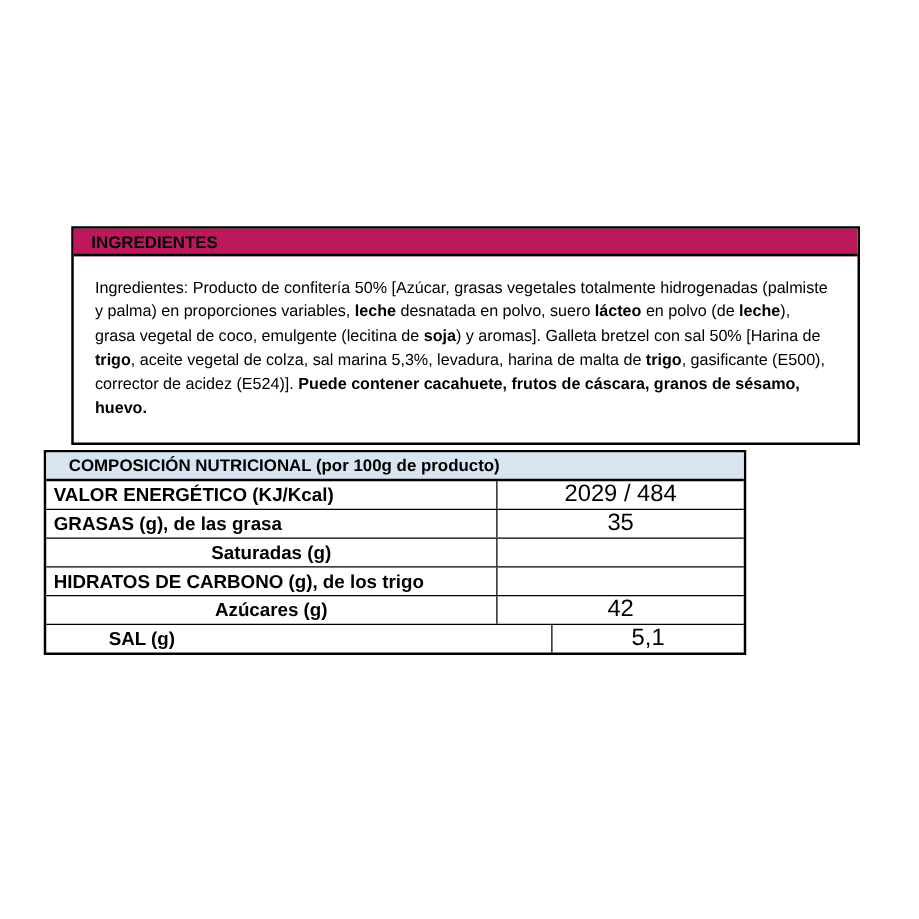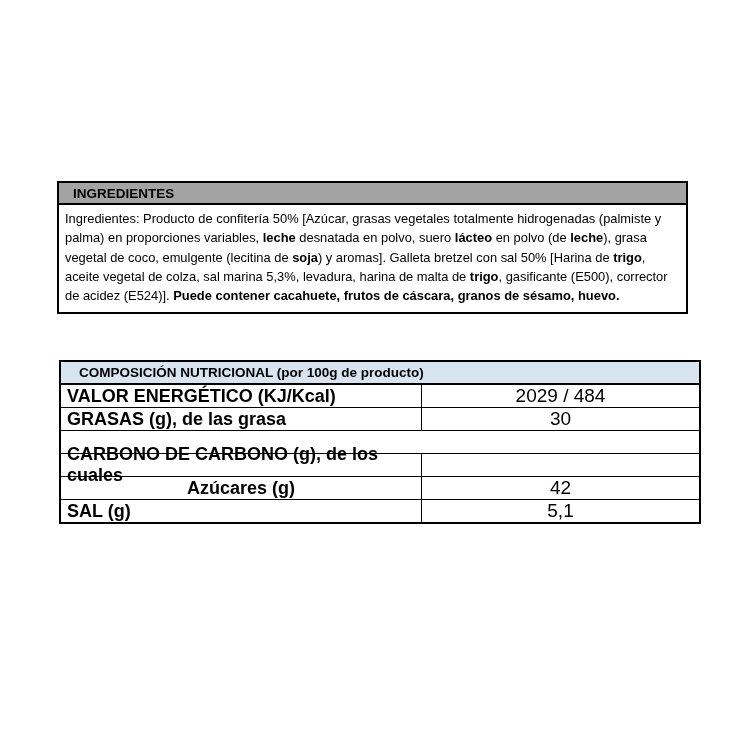--- a/index.html
+++ b/index.html
@@ -21,107 +21,108 @@
     border: 2px solid #000000;
     box-sizing: border-box;
     background: #ffffff;
   }
   .ingredients-box {
     left: 57px;
     top: 181px;
     width: 631px;
   }
   .nutrition-box {
-    left: 59px;
+    left: 35px;
     top: 360px;
-    width: 642px;
+    width: 562px;
   }
   .box-header {
     background: #d9e4f1;
     border-bottom: 2px solid #000000;
     height: 20px;
     display: flex;
     align-items: center;
     font-weight: bold;
     font-size: 13.5px;
     box-sizing: content-box;
   }
   .ingredients-box .box-header { padding-left: 14px; }
   .nutrition-box .box-header { padding-left: 18px; height: 21px; }
   .box-body {
-    margin: 0;
+    margin: 11px;
     padding: 4px 8px 7px 6px;
     font-size: 12.9px;
     line-height: 19.3px;
     text-align: left;
   }
   .box-body b { font-weight: bold; }
   .nt-row {
     display: flex;
     height: 22px;
     border-bottom: 1.5px solid #000000;
     box-sizing: content-box;
     align-items: stretch;
     font-size: 13px;
   }
-  .nt-row:last-child { border-bottom: none; }
+  .nt-row:last-child { border-bottom: none; padding-left: 44px; }
   .nt-label {
     width: 361px;
     border-right: 1.5px solid #000000;
     display: flex;
     align-items: center;
     padding-left: 6px;
     font-weight: bold;
-    font-size: 18px;
+    font-size: 15px;
     box-sizing: border-box;
   }
   .nt-label.indent {
     justify-content: center;
     padding-left: 0;
   }
   .nt-value {
     flex: 1;
     display: flex;
     align-items: center;
     justify-content: center;
     font-size: 19px;
   }
 </style>
 </head>
 <body>
 
 <div class="page">
 
   <section class="box ingredients-box">
-    <div class="box-header" style="background: #a3a3a3;">
+    <div class="box-header" style="background: #be185d;">
       <span>INGREDIENTES</span>
     </div>
     <p class="box-body" id="ingredients-text"><span>Ingredientes: Producto de confitería 50% [Azúcar, grasas vegetales totalmente hidrogenadas (palmiste y palma) en proporciones variables, </span><b>leche</b><span> desnatada en polvo, suero </span><b>lácteo</b><span> en polvo (de </span><b>leche</b><span>), grasa vegetal de coco, emulgente (lecitina de </span><b>soja</b><span>) y aromas]. Galleta bretzel con sal 50% [Harina de </span><b>trigo</b><span>, aceite vegetal de colza, sal marina 5,3%, levadura, harina de malta de </span><b>trigo</b><span>, gasificante (E500), corrector de acidez (E524)]. </span><b>Puede contener cacahuete, frutos de cáscara, granos de sésamo, huevo.</b></p>
   </section>
 
   <section class="box nutrition-box">
     <div class="box-header" style="background: rgb(217, 228, 241);">
       <span>COMPOSICIÓN NUTRICIONAL (por 100g de producto)</span>
     </div>
     <div id="nutrition-rows">
   <div class="nt-row">
     <div class="nt-label">VALOR ENERGÉTICO (KJ/Kcal)</div>
     <div class="nt-value">2029 / 484</div>
   </div>
 
   <div class="nt-row">
     <div class="nt-label">GRASAS (g), de las grasa</div>
-    <div class="nt-value">30</div>
+    <div class="nt-value">35</div>
   </div>
 
   <div class="nt-row">
+    <div class="nt-label indent">Saturadas (g)</div>
   </div>
 
   <div class="nt-row">
-    <div class="nt-label">CARBONO DE CARBONO (g), de los cuales</div>
+    <div class="nt-label">HIDRATOS DE CARBONO (g), de los trigo</div>
   </div>
 
   <div class="nt-row">
     <div class="nt-label indent">Azúcares (g)</div>
     <div class="nt-value">42</div>
   </div>
 
 
 
   <div class="nt-row">

